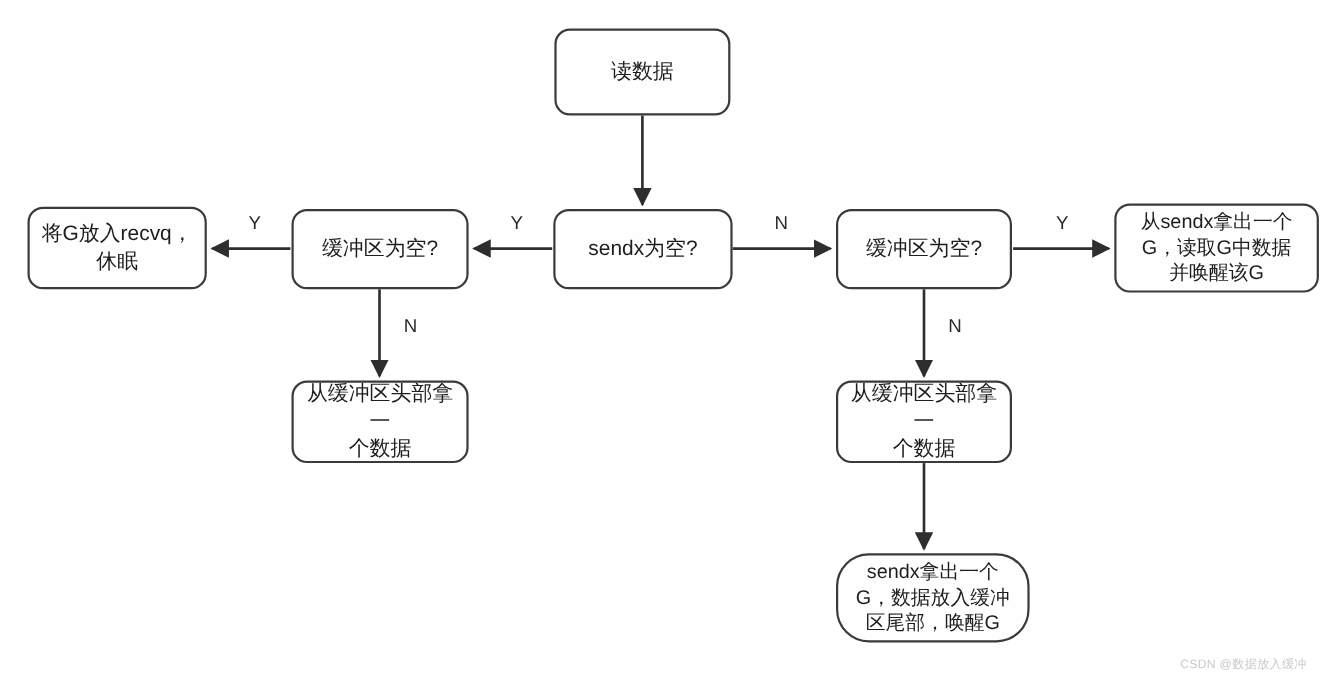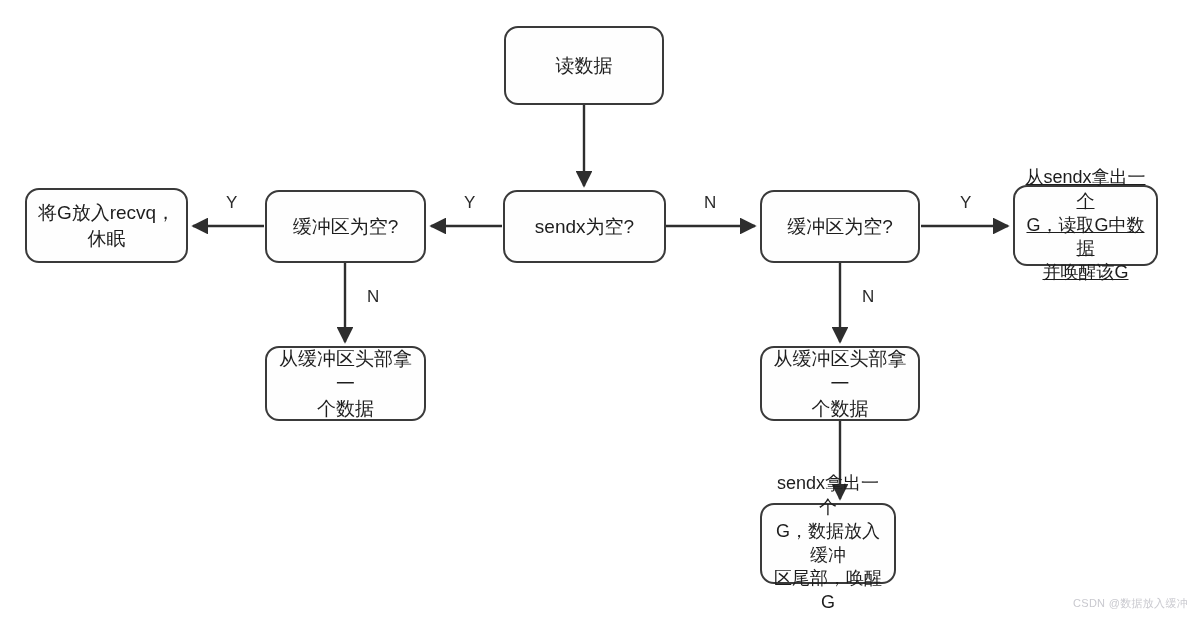--- a/index.html
+++ b/index.html
@@ -105,25 +105,25 @@
 
   <div class="node" style="left:25px; top:188px; width:163px; height:75px;">将G放入recvq，
 休眠</div>
 
   <div class="node" style="left:265px; top:346px; width:161px; height:75px;">从缓冲区头部拿一
 个数据</div>
 
   <div class="node" style="left:760px; top:346px; width:160px; height:75px;">从缓冲区头部拿一
 个数据</div>
 
-  <div class="node small-text" style="left:1013px; top:185px; width:145px; height:81px;text-decoration:underline;">从sendx拿出一个
+  <div class="node small-text" style="left:1013px; top:185px; width:186px; height:81px;">从sendx拿出一个
 G，读取G中数据
 并唤醒该G</div>
 
-  <div class="node small-text" style="left:760px; top:503px; width:136px; height:81px;">sendx拿出一个
+  <div class="node small-text" style="left:760px; top:503px; width:176px; height:81px;border-radius:30px;">sendx拿出一个
 G，数据放入缓冲
 区尾部，唤醒G</div>
 
   <div class="edge-label" style="left:464px; top:194px;">Y</div>
 
   <div class="edge-label" style="left:704px; top:194px;">N</div>
 
   <div class="edge-label" style="left:226px; top:194px;">Y</div>
 
   <div class="edge-label" style="left:367px; top:288px;">N</div>

